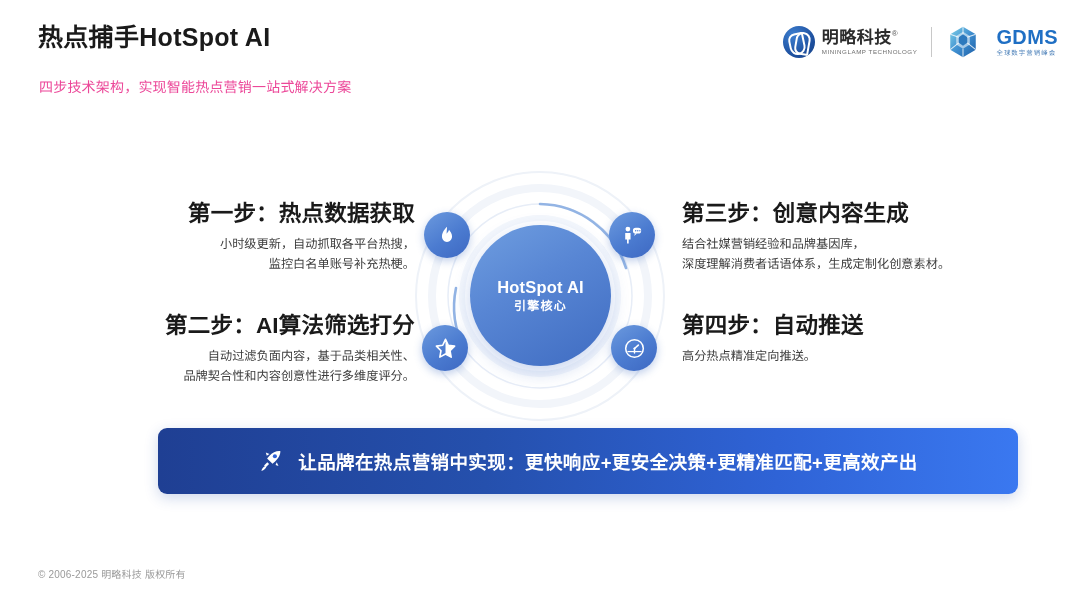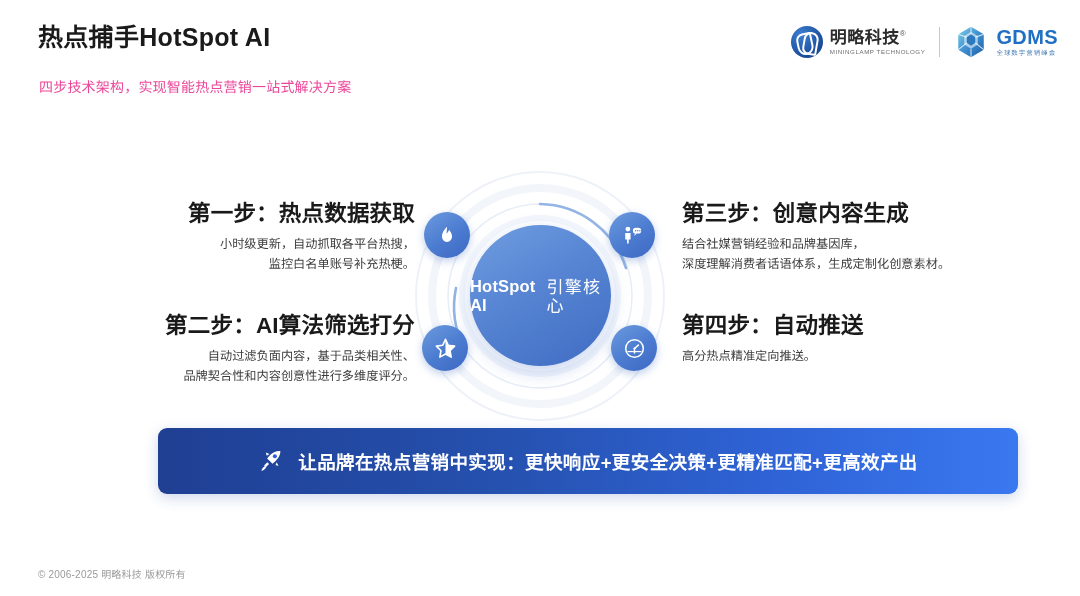--- a/index.html
+++ b/index.html
@@ -112,21 +112,21 @@
   }
   .logo-sep {
     width: 1px;
     height: 30px;
     background: #c8c8c8;
     margin: 0 14px;
   }
   .logo-gdms {
     display: flex;
     align-items: center;
-    gap: 8px;
+    gap: 16px;
   }
   .gdms-hex { width: 34px; height: 34px; flex: none; }
   .gdms-text { line-height: 1; }
   .gdms-en {
     font-size: 20px;
     font-weight: bold;
     color: #1f6fc4;
     letter-spacing: 0.4px;
   }
   .gdms-cn {
@@ -175,34 +175,34 @@
   .hub svg { position: absolute; left: 0; top: 0; }
 
   .hub-core {
     position: absolute;
     left: 62px; top: 57px;
     width: 141px; height: 141px;
     border-radius: 50%;
     background: linear-gradient(150deg, #6f9ee0 0%, #5886d4 42%, #3f6cc2 100%);
     box-shadow: 0 6px 18px rgba(59,105,196,0.28);
     display: flex;
-    flex-direction: row;
+    flex-direction: column;
     align-items: center;
     justify-content: center;
     color: #ffffff;
   }
   .hub-core-en {
     font-size: 16.5px;
     font-weight: bold;
     letter-spacing: 0.2px;
     line-height: 1.1;
   }
   .hub-core-cn {
-    font-size: 17px;
-    font-weight: normal;
+    font-size: 12px;
+    font-weight: bold;
     letter-spacing: 1.2px;
     margin-top: 4px;
     line-height: 1.1;
   }
 
   .sat {
     position: absolute;
     width: 46px; height: 46px;
     border-radius: 50%;
     background: linear-gradient(145deg, #6c9ade 0%, #4b7bd0 55%, #3d68c2 100%);

